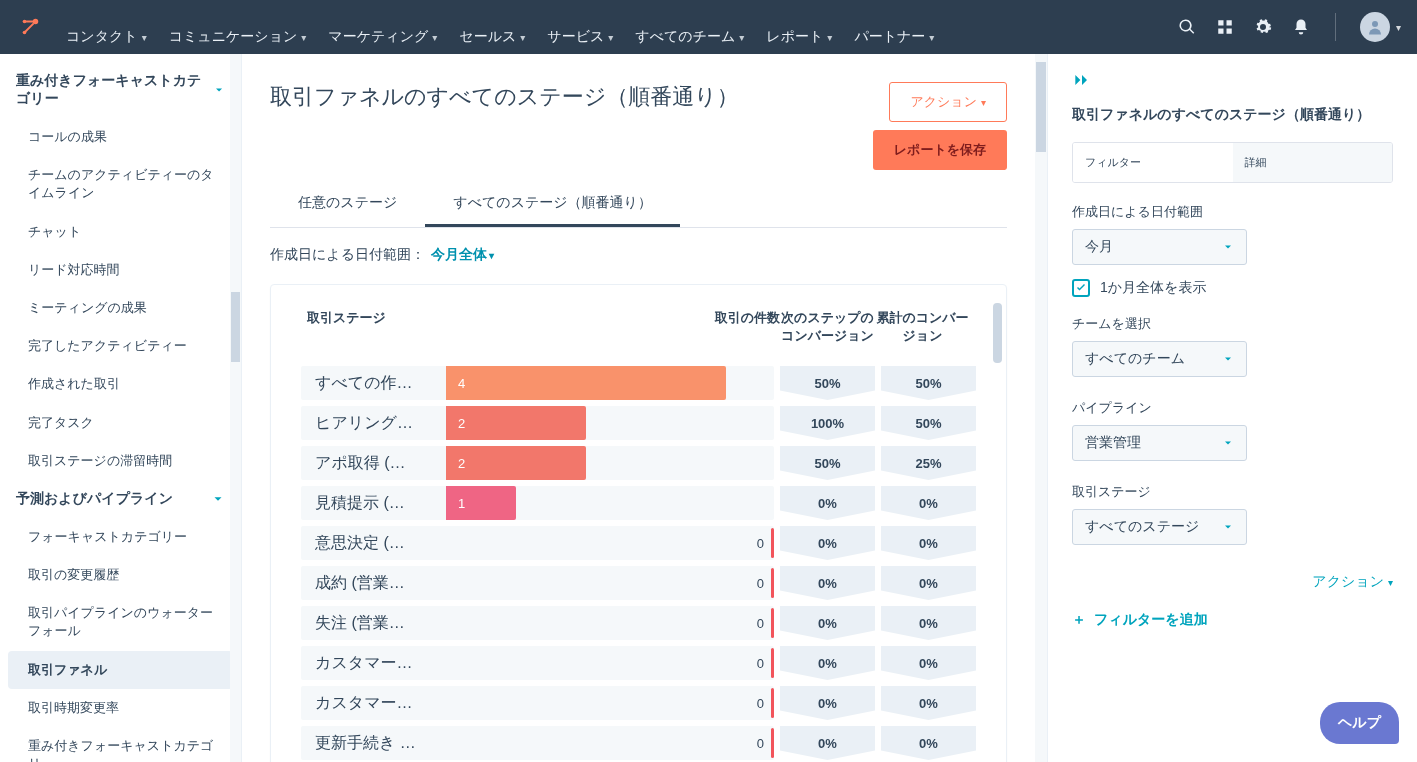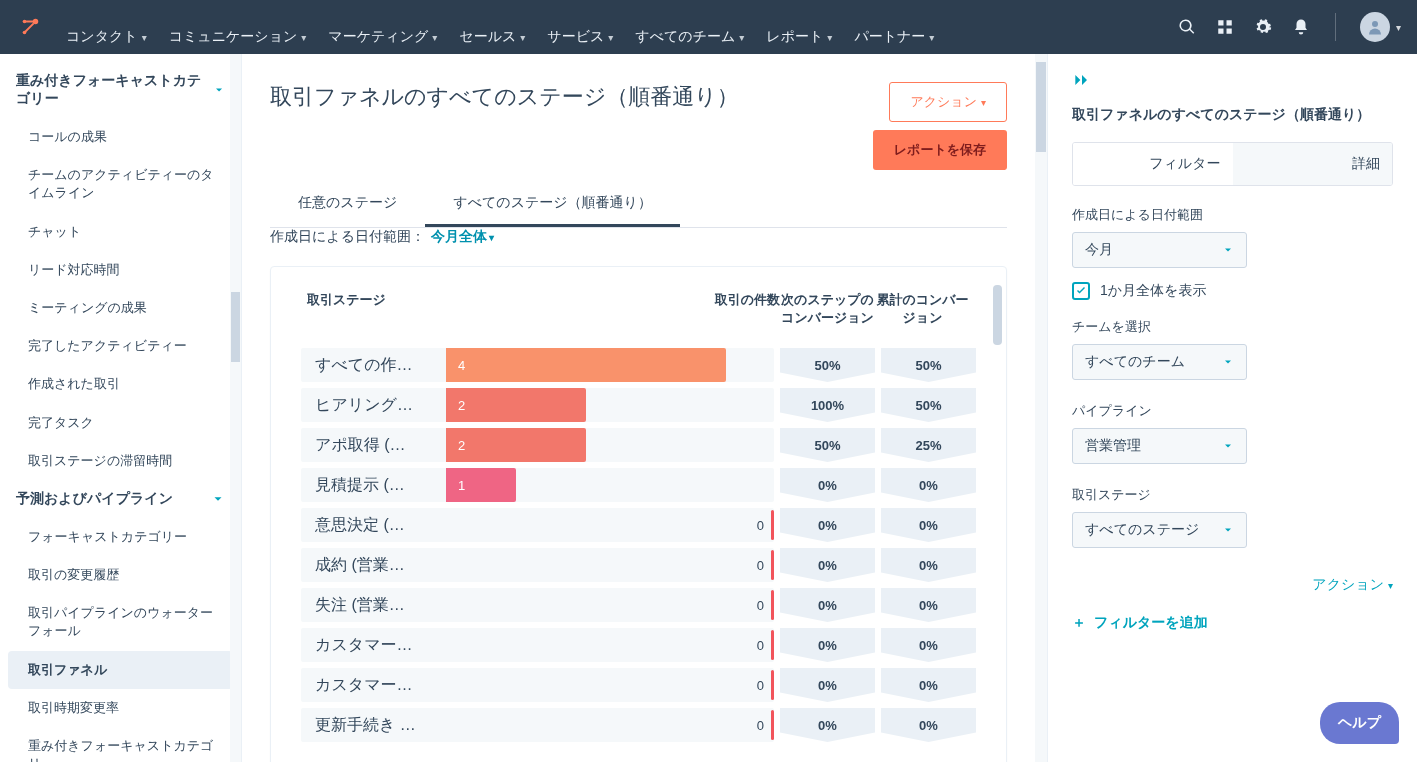--- a/index.html
+++ b/index.html
@@ -25,21 +25,21 @@
 .side-link { padding: 10px 16px 10px 28px; font-size: 13px; color: #33475b; cursor:pointer; line-height:1.4;}
 .side-link.active { background: #eaf0f6; font-weight: 600; border-radius: 4px; margin: 0 8px; padding-left: 20px;}
 .main { flex: 1; position: relative; overflow: hidden; display:flex; }
 .main-scroll { flex:1; overflow:auto; padding: 28px 28px 0 28px; }
 .header-row { display:flex; justify-content: space-between; align-items:flex-start; margin-bottom: 12px;}
 .page-title { font-size: 22px; color:#33475b; font-weight: 400; }
 .header-btns { display:flex; flex-direction:column; align-items:flex-end; gap:8px; }
 .btn { padding: 10px 20px; border-radius: 3px; font-size: 13px; font-weight: 500; cursor:pointer; border:1px solid transparent; display:inline-flex; align-items:center; gap:4px;}
 .btn-outline { border:1px solid #ff7a59; color:#ff7a59; background:#fff; }
 .btn-primary { background:#ff7a59; color:#7f1d1d;font-weight:bold; }
-.tabs { display:flex; gap: 0; border-bottom: 1px solid #dfe3eb; margin-bottom: 0; }
+.tabs { display:flex; gap: 0; border-bottom: 1px solid #dfe3eb; margin-bottom: 18px; }
 .tab { padding: 12px 28px; font-size: 14px; color:#33475b; cursor:pointer; border-bottom: 3px solid transparent;}
 .tab.active { border-bottom-color: #33475b; font-weight:500;}
 .filter-line { font-size: 14px; color:#33475b; margin-bottom: 20px; display:flex; align-items:center; gap:6px;}
 .filter-val { color:#0091ae; font-weight:600; cursor:pointer; display:inline-flex; align-items:center; gap:2px;}
 .panel { background:#fff; border:1px solid #eaf0f6; border-radius:4px; box-shadow: 0 1px 2px rgba(0,0,0,.03); padding: 24px 0 0 0; position:relative;}
 .funnel-head { display:flex; padding: 0 36px 18px 36px; font-size: 13px; font-weight:600; color:#33475b;}
 .fh-stage { flex:1; }
 .fh-count { width:75px; text-align:right; }
 .fh-conv { width:95px; text-align:center; line-height:1.4; }
 .funnel-rows { padding: 0 30px 20px 30px; }
@@ -53,21 +53,21 @@
 .conv-cell { width:95px; height:34px; position:relative; display:flex; align-items:center; justify-content:center; }
 .conv-shape { position:absolute; inset:0; }
 .conv-shape svg { width:100%; height:100%; }
 .conv-text { position:relative; font-size:13px; font-weight:600; color:#33475b; z-index:2;}
 .panel-scroll{position:absolute; right:4px; top:18px; width:9px; height:60px; background:#cbd6e2; border-radius:4px;}
 .right-pane { width: 370px; border-left: 1px solid #eaf0f6; padding: 18px 24px; overflow:auto; }
 .rp-collapse { color:#00a4bd; margin-bottom: 14px; cursor:pointer; }
 .rp-collapse svg{width:20px;height:16px;fill:#00a4bd;}
 .rp-title { font-size: 14px; font-weight:700; margin-bottom: 18px;}
 .rp-tabs { display:flex; border:1px solid #dfe3eb; border-radius:3px; overflow:hidden; margin-bottom:20px;}
-.rp-tab { flex:1; padding:12px; text-align:right; font-size:14px; cursor:pointer; background:#f5f8fa;}
+.rp-tab { flex:1; padding:12px; text-align:left; font-size:11px; cursor:pointer; background:#f5f8fa;}
 .rp-tab.active { background:#fff; font-weight:500;}
 .field-label { font-size:13px; color:#33475b; margin:10px 0 8px; }
 .select { border:1px solid #cbd6e2; border-radius:3px; padding:8px 12px; background:#f5f8fa; display:flex; align-items:center; justify-content:space-between; font-size:14px; width:175px; cursor:pointer;}
 .select svg{width:12px;height:12px;fill:#00a4bd;}
 .check-row { display:flex; align-items:center; gap:10px; margin:14px 0 18px; font-size:14px;}
 .checkbox { width:18px; height:18px; border:2px solid #00a4bd; border-radius:3px; display:flex; align-items:center; justify-content:center; background:#fff;}
 .checkbox svg{width:12px;height:12px;fill:#00a4bd;}
 .rp-action-row { display:flex; justify-content:flex-end; color:#00a4bd; font-size:14px; font-weight:500; margin-top:28px; cursor:pointer; align-items:center; gap:4px;}
 .rp-add { display:flex; align-items:center; gap:8px; color:#00a4bd; font-size:14px; font-weight:600; margin-top:20px; cursor:pointer;}
 .help-pill { position:fixed; right:18px; bottom:18px; background:#6a78d1; color:#fff; padding:12px 18px; border-radius: 20px 20px 4px 20px; font-size:14px; font-weight:600; cursor:pointer;}

